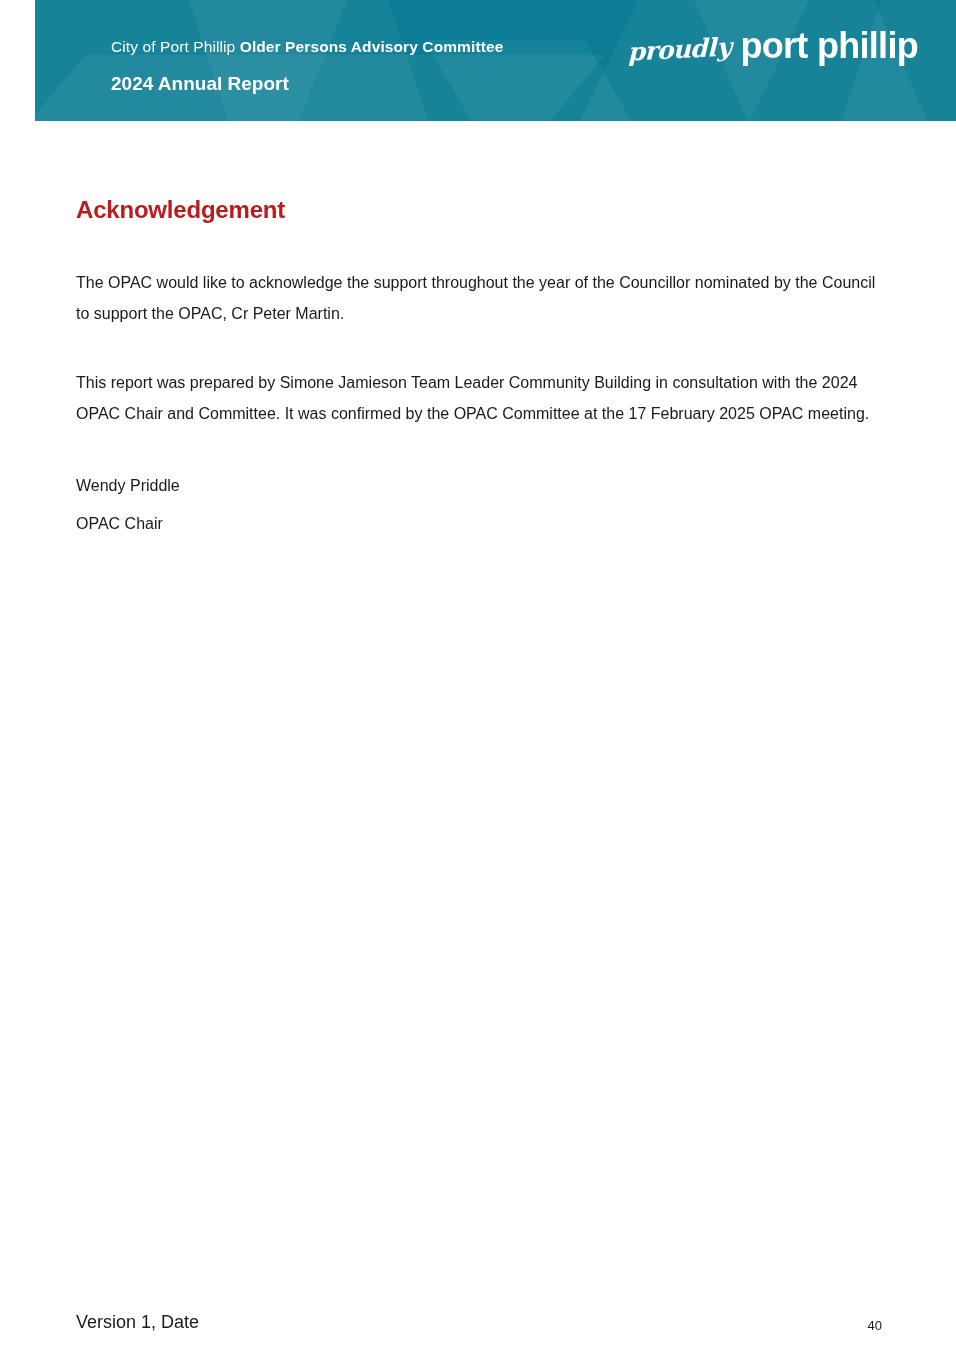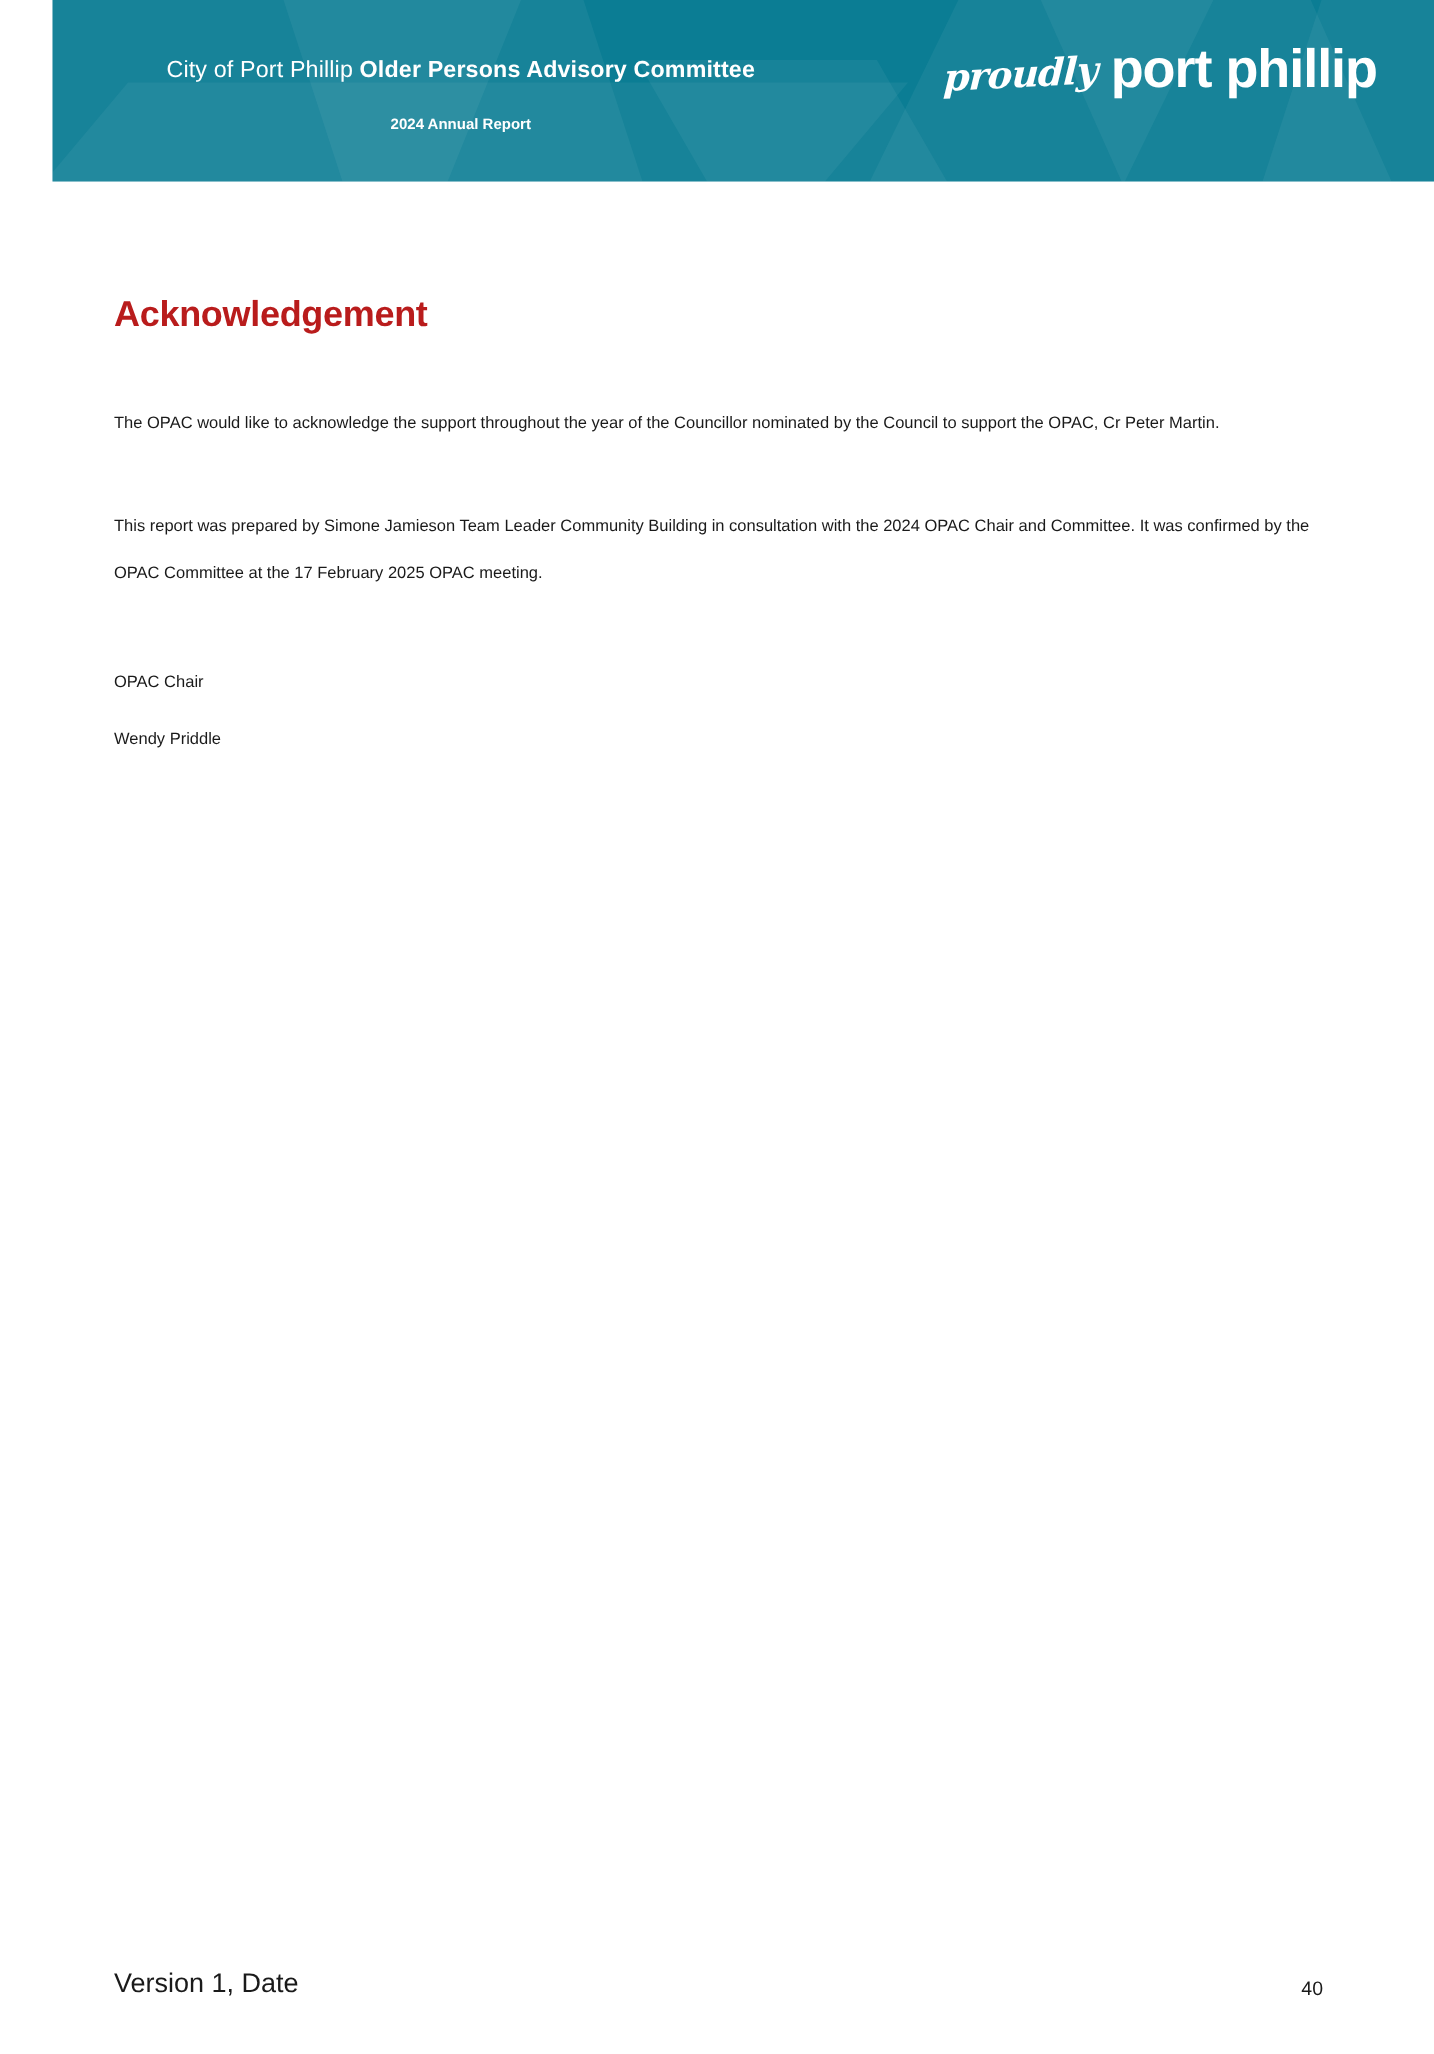--- a/index.html
+++ b/index.html
@@ -81,26 +81,25 @@
   }
   .header-line1 {
     font-size: 15.5px;
     letter-spacing: 0.1px;
     line-height: 22px;
     white-space: nowrap;
   }
   .header-line1 .light { font-weight: 400; }
   .header-line1 .bold  { font-weight: bold; }
   .header-line2 {
-    font-size: 10px;
+    font-size: 19px;
     font-weight: bold;
     margin-top: 16px;
     line-height: 20px;
     white-space: nowrap;
-    text-align: center;
   }
 
   
   .logo {
     position: absolute;
     right: 73px;
     top: 28px;
     color: #ffffff;
     display: flex;
     align-items: baseline;
@@ -132,21 +131,21 @@
     font-weight: bold;
     color: #b91c1c;
     letter-spacing: -0.2px;
   }
 
   .content {
     position: absolute;
     left: 76px;
     top: 267px;
     width: 810px;
-    font-size: 11px;
+    font-size: 16px;
     color: #1a1a1a;
     line-height: 31px;
   }
   .para {
     margin: 0 0 38px 0;
   }
   .sig-block {
     margin-top: 28px;
     line-height: 38px;
   }
@@ -192,19 +191,19 @@
     <span class="logo-bold">port phillip</span>
   </div>
 </div>
 
 <h1 class="page-title">Acknowledgement</h1>
 
 <div class="content">
   <p class="para">The OPAC would like to acknowledge the support throughout the year of the Councillor nominated by the Council to support the OPAC, Cr Peter Martin.</p>
   <p class="para">This report was prepared by Simone Jamieson Team Leader Community Building in consultation with the 2024 OPAC Chair and Committee. It was confirmed by the OPAC Committee at the 17 February 2025 OPAC meeting.</p>
   <div class="sig-block">
+    <p class="sig-line">Wendy Priddle</p>
     <p class="sig-line">OPAC Chair</p>
-    <p class="sig-line">Wendy Priddle</p>
   </div>
 </div>
 
 <div class="footer-left">Version 1, Date</div>
 <div class="footer-right">40</div>
 
 </body></html>

